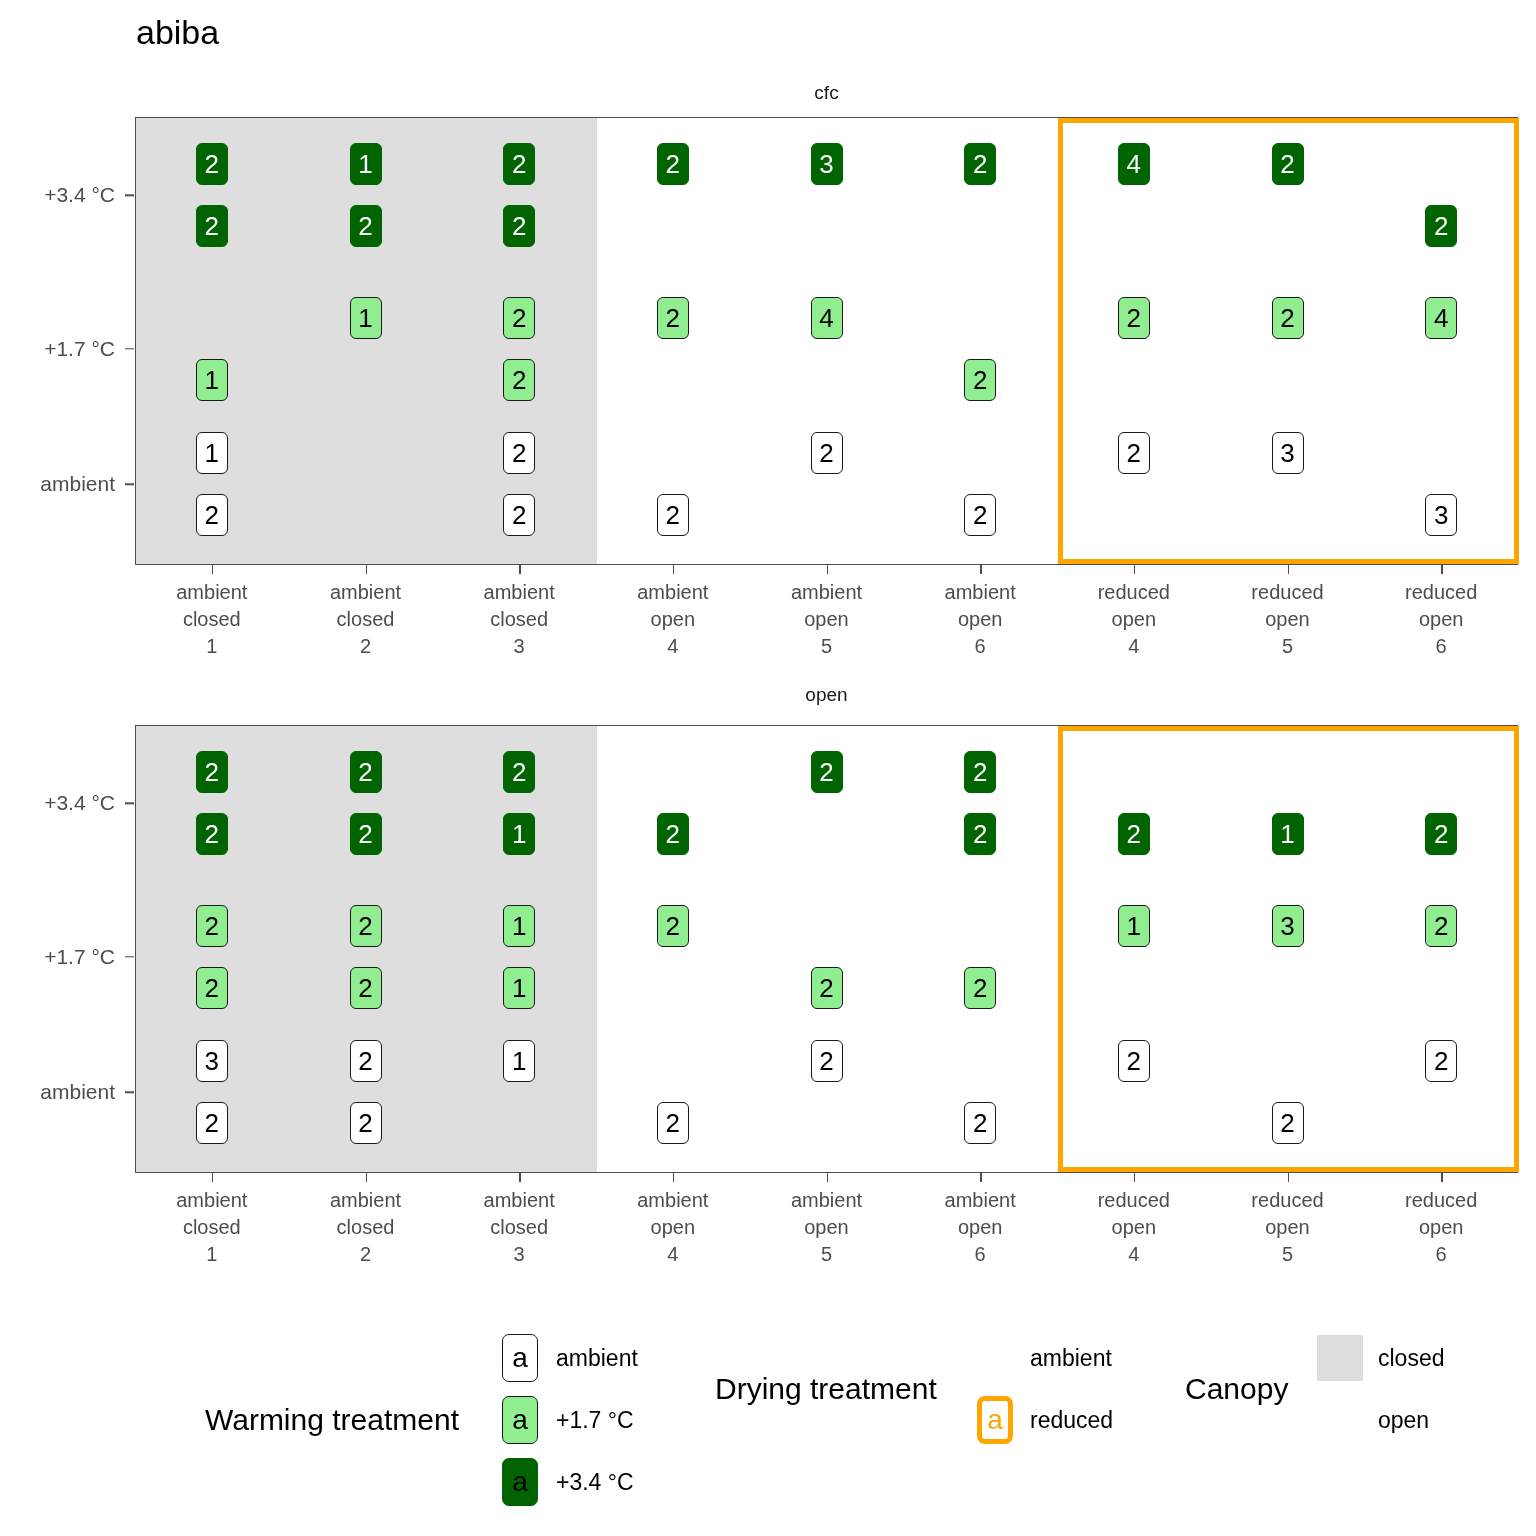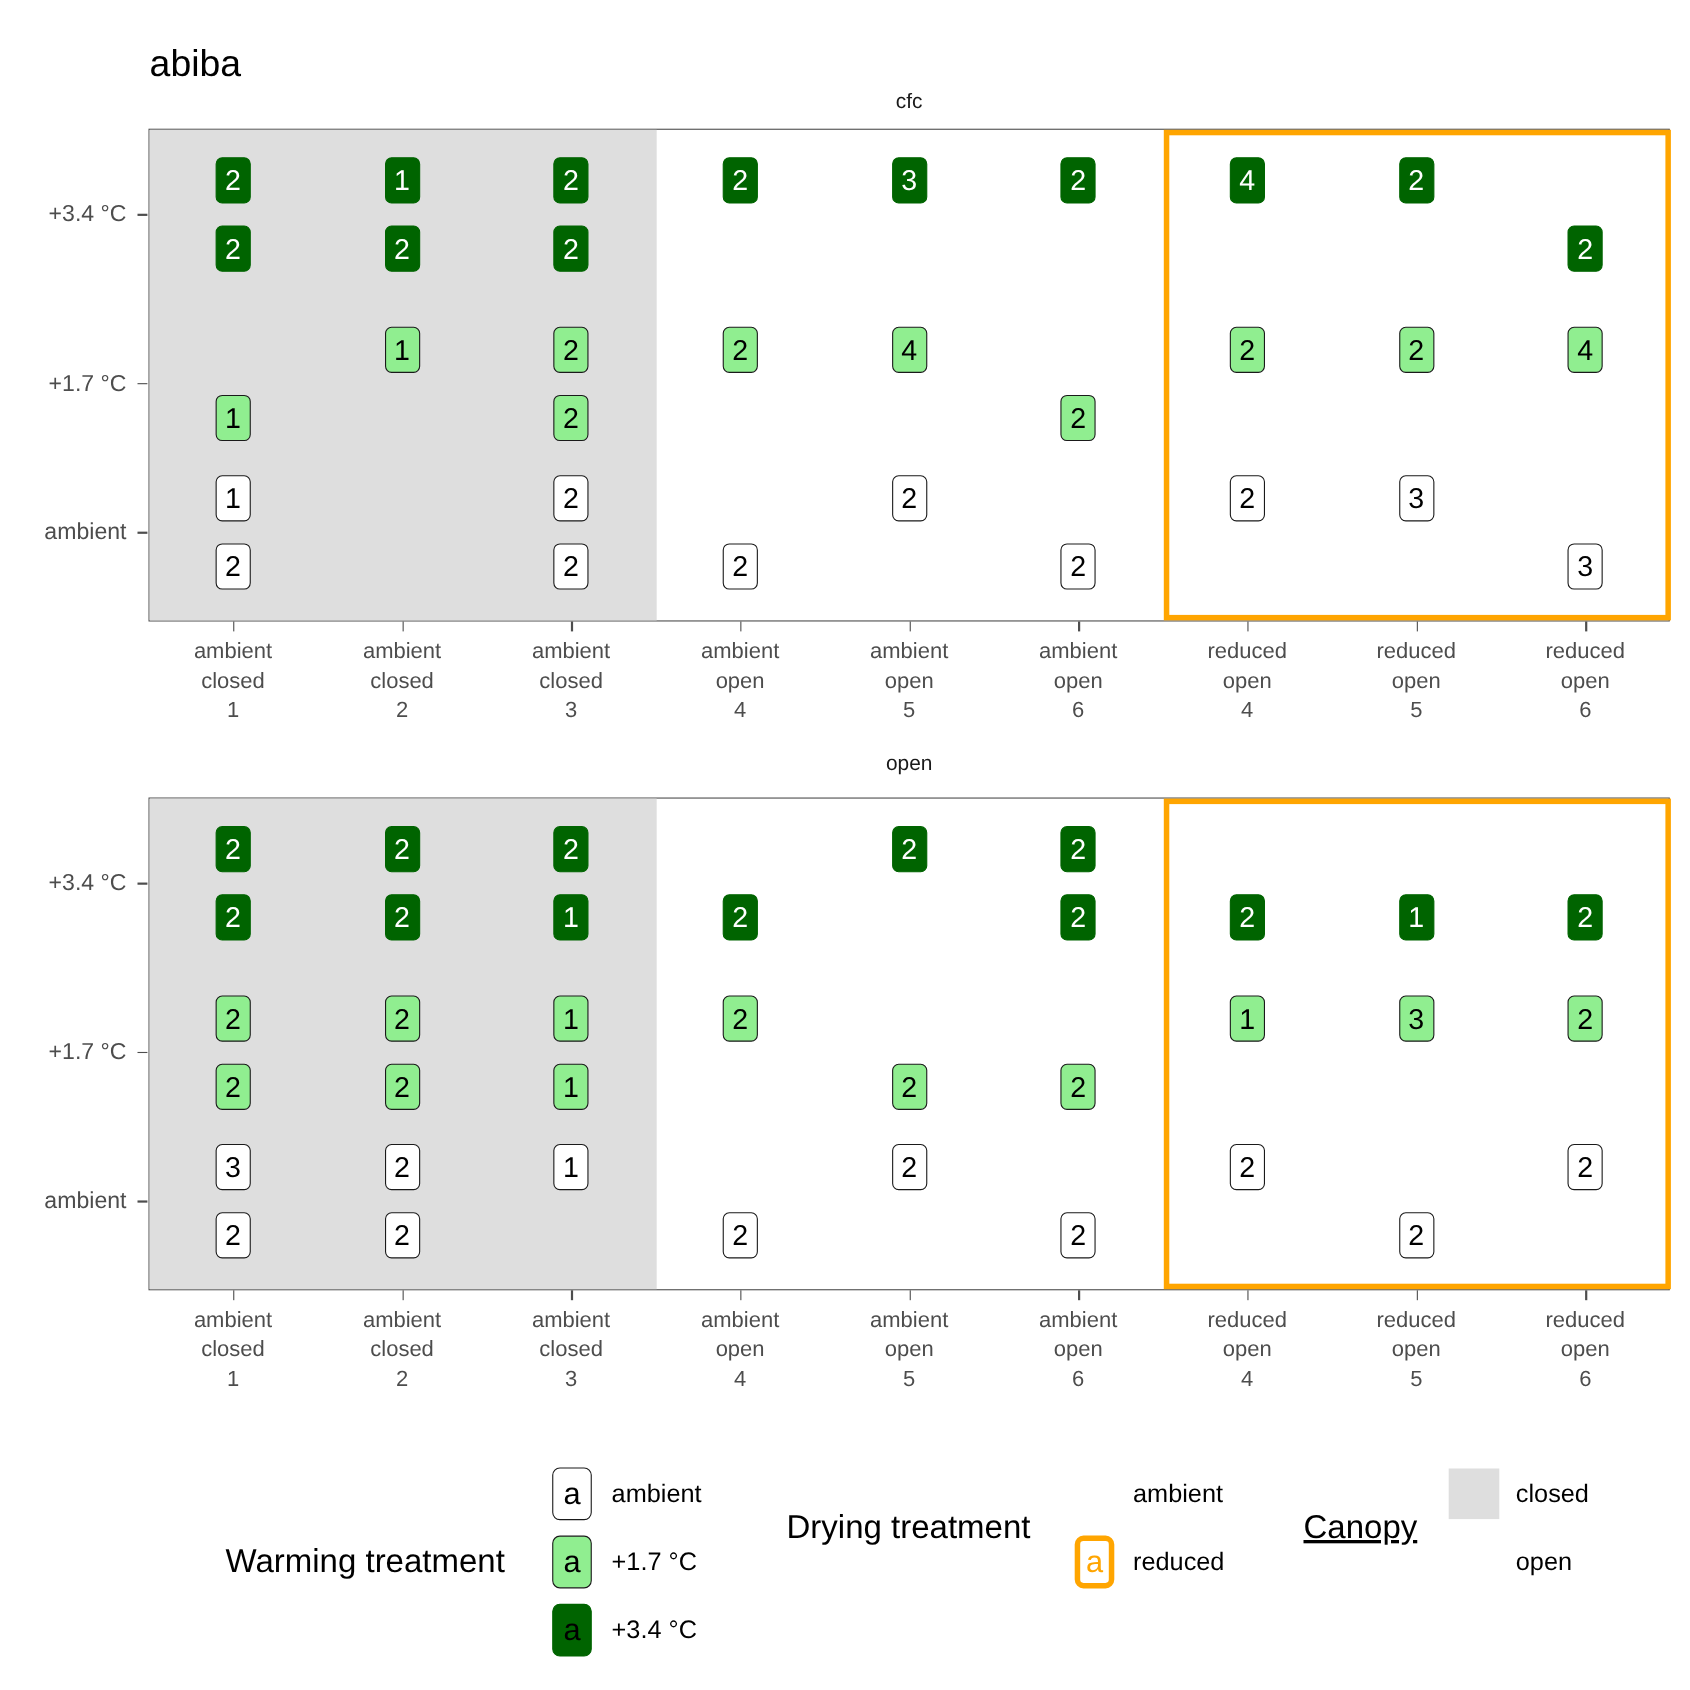--- a/index.html
+++ b/index.html
@@ -11,21 +11,20 @@
     position:relative;
     overflow:hidden;
   }
   .root{position:absolute;inset:0;}
 
   
   .plot-title{
     position:absolute;left:136px;top:12px;
     font-size:34px;line-height:40px;color:#000;
     white-space:nowrap;
-    margin-top:26px;
   }
 
   
   .strip{
     position:absolute;
     font-size:19px;
     text-align:center;
     color:#1a1a1a;
   }
 
@@ -319,19 +318,19 @@
       <div class="legend-key k-ambient" style="left: 520px; top: 1358px;">a</div>
       <div class="legend-label" style="left: 556px; top: 1358px;">ambient</div>
       <div class="legend-key k-w1" style="left: 520px; top: 1420px;">a</div>
       <div class="legend-label" style="left: 556px; top: 1420px;">+1.7 °C</div>
       <div class="legend-key k-w2" style="left: 520px; top: 1482px;">a</div>
       <div class="legend-label" style="left: 556px; top: 1482px;">+3.4 °C</div>
       <div class="legend-title" style="left: 715px; top: 1389px;">Drying treatment</div>
       <div class="legend-label" style="left: 1030px; top: 1358px;">ambient</div>
       <div class="legend-key k-reduced" style="left: 995px; top: 1420px;">a</div>
       <div class="legend-label" style="left: 1030px; top: 1420px;">reduced</div>
-      <div class="legend-title" style="left: 1185px; top: 1389px; text-decoration: underline;">Canopy</div>
+      <div class="legend-title" style="left: 1185px; top: 1389px;">Canopy</div>
       <div class="legend-swatch s-closed" style="left: 1340px; top: 1358px;"></div>
       <div class="legend-label" style="left: 1378px; top: 1358px;">closed</div>
       <div class="legend-swatch s-open" style="left: 1340px; top: 1420px;"></div>
       <div class="legend-label" style="left: 1378px; top: 1420px;">open</div>
     </div>
 </div>
 
 </body></html>

